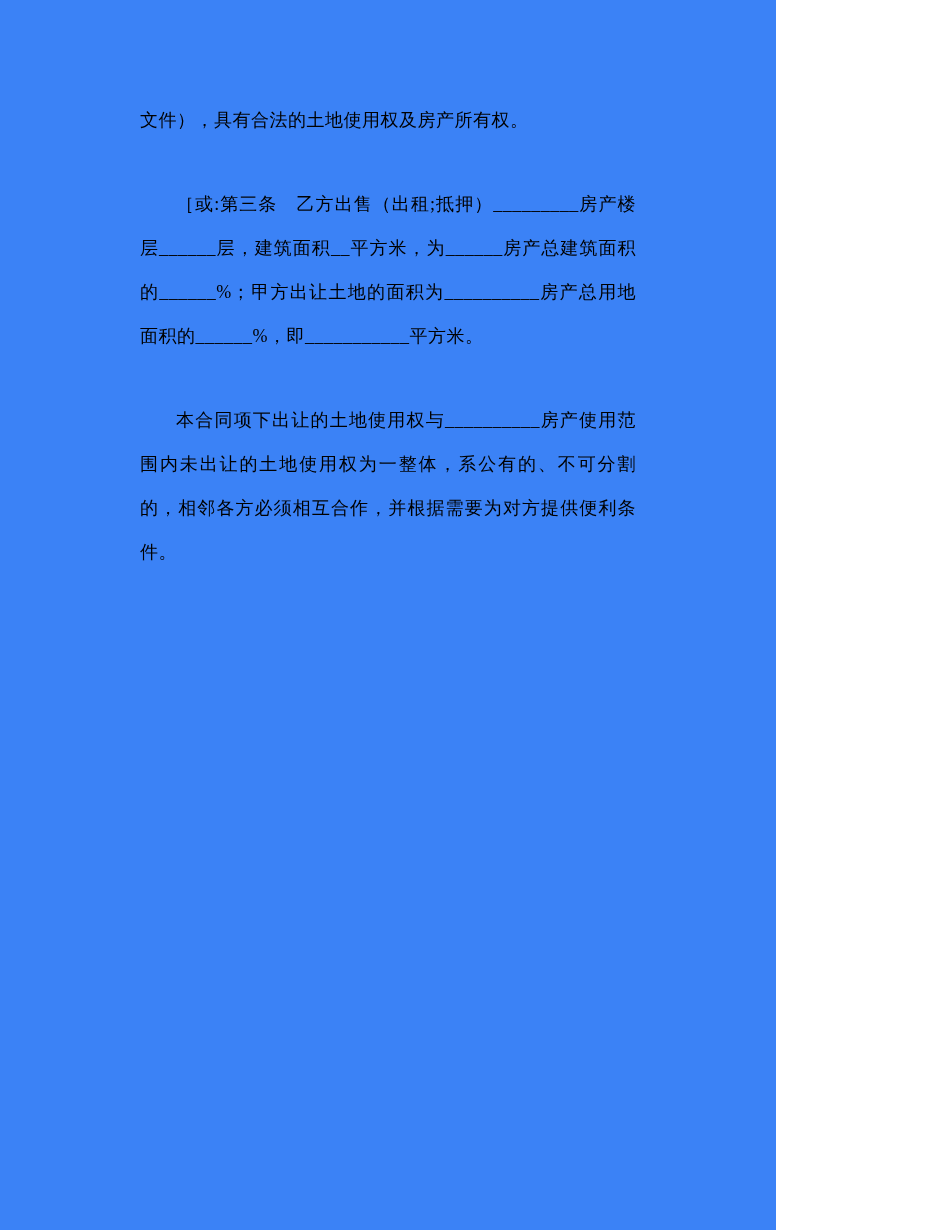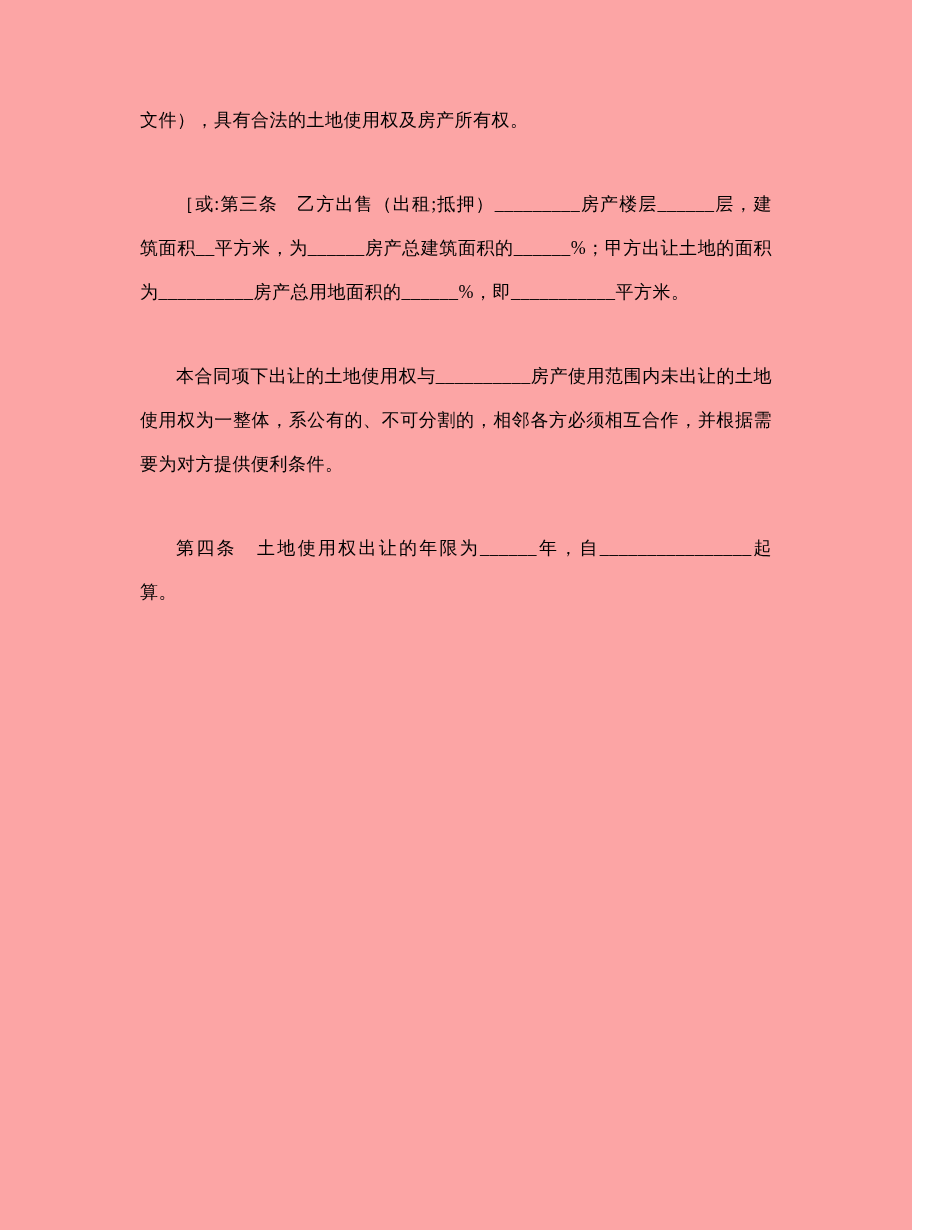--- a/index.html
+++ b/index.html
@@ -9,24 +9,24 @@
   }
   body {
     width: 950px;
     height: 1230px;
     overflow: hidden;
     font-family: "Liberation Serif", "DejaVu Serif", serif;
     color: #000000;
   }
   .page {
     box-sizing: border-box;
-    width: 912px;
+    width: 776px;
     height: 1230px;
     padding: 98px 140px 0 140px;
-    background: #fca5a5;
+    background: #3b82f6;
   }
   .para {
     font-size: 18px;
     line-height: 44px;
     margin: 0 0 40px 0;
     text-align: justify;
     word-break: break-all;
     letter-spacing: 0.5px;
   }
   .para.indent {
@@ -37,17 +37,16 @@
 <body>
 
 <div class="page">
   <p class="para">文件），具有合法的土地使用权及房产所有权。</p>
 
 
   <p class="para indent">［或:第三条　乙方出售（出租;抵押）_________房产楼层______层，建筑面积__平方米，为______房产总建筑面积的______%；甲方出让土地的面积为__________房产总用地面积的______%，即___________平方米。</p>
 
   <p class="para indent">本合同项下出让的土地使用权与__________房产使用范围内未出让的土地使用权为一整体，系公有的、不可分割的，相邻各方必须相互合作，并根据需要为对方提供便利条件。</p>
 
-  <p class="para indent">第四条　土地使用权出让的年限为______年，自________________起算。</p>
 
 
 
 </div>
 
 </body></html>

